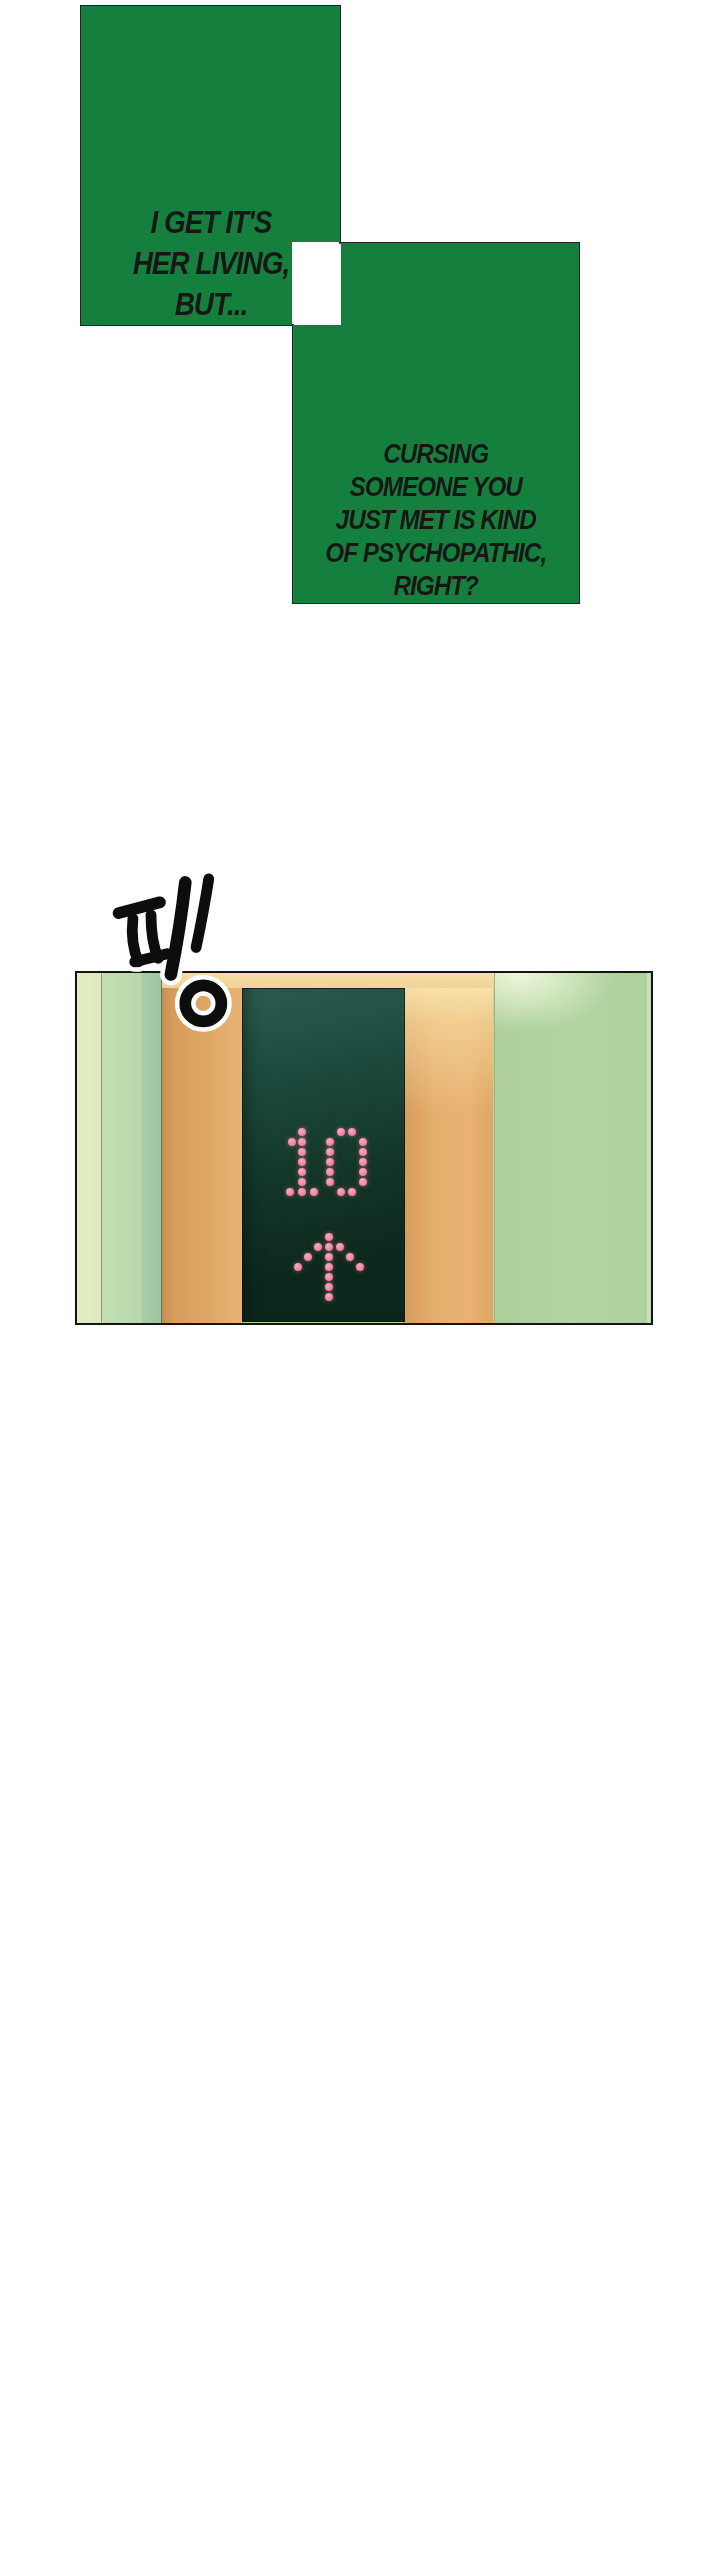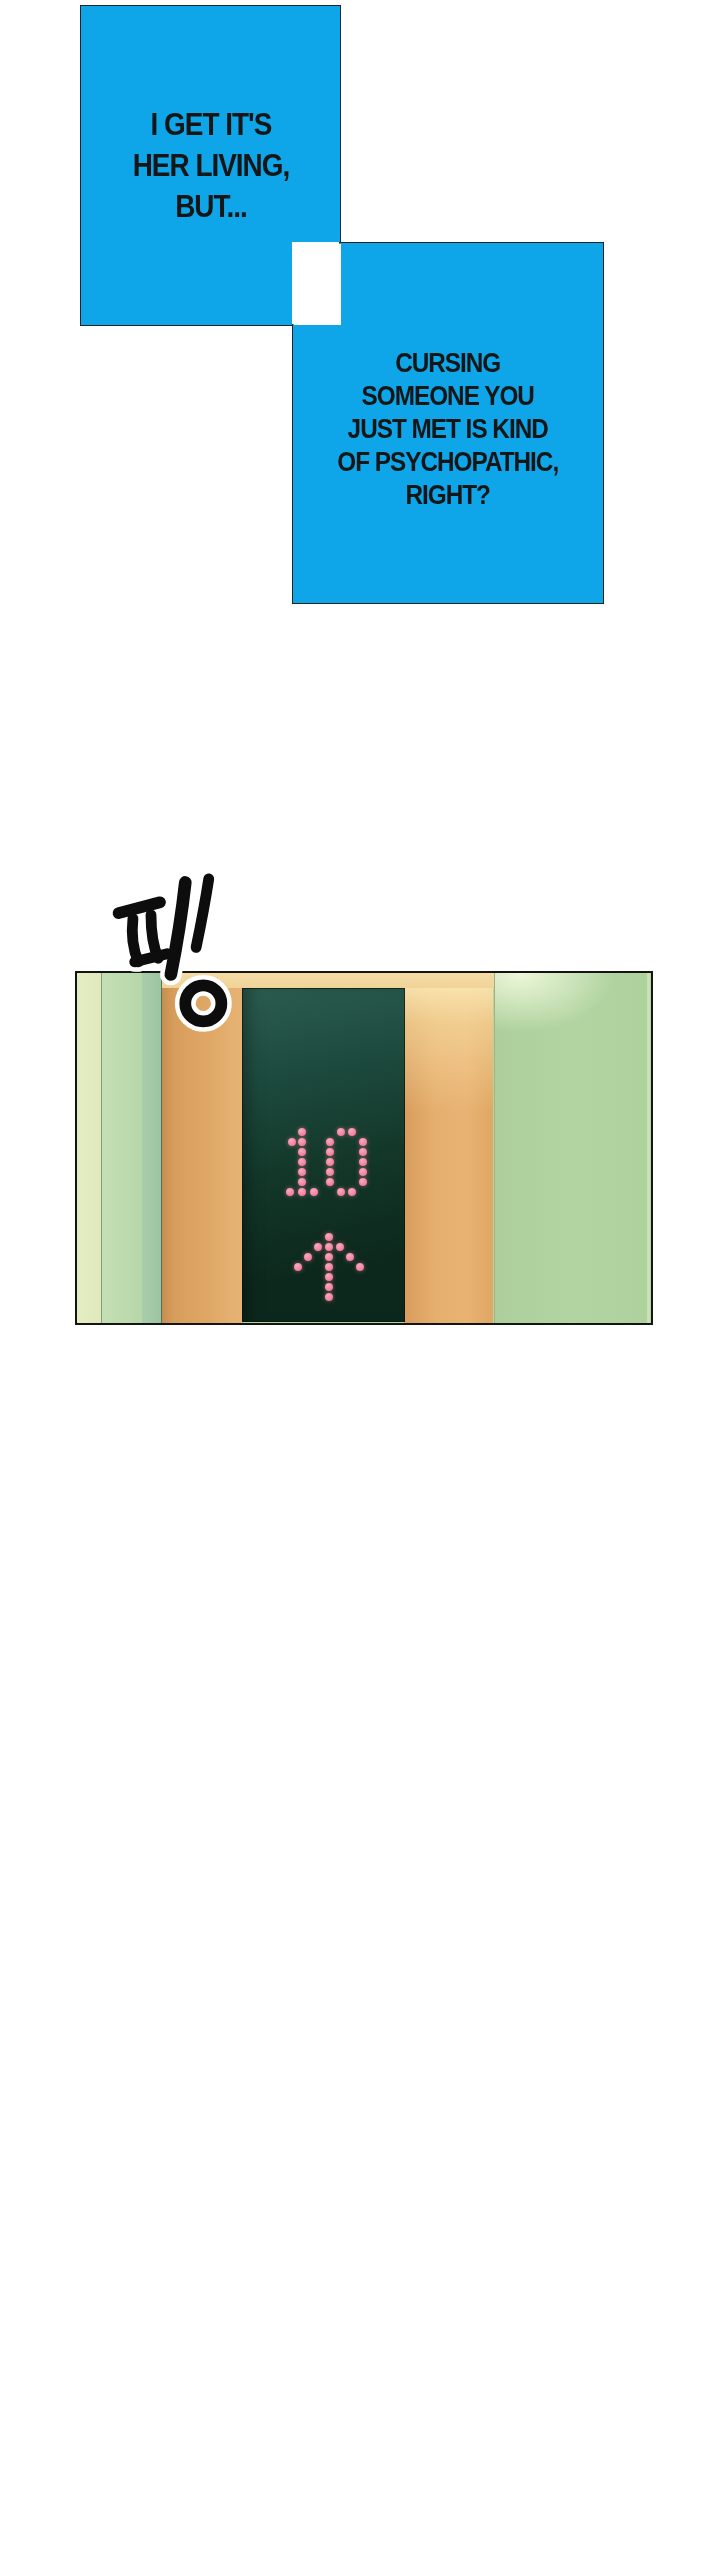--- a/index.html
+++ b/index.html
@@ -1,27 +1,27 @@
 <!DOCTYPE html>
 <html style="--c-dot: #f1809e; --c-screen-top: #2b5c50; --c-screen-bottom: #0c281c; --c-tan-left: #dfa765; --c-tan-right: #e8b273; --c-tan-top: #f0d399; --c-wall-pale: #dfe9bb; --c-wall-green: #b6d7a9; --c-wall-sage: #9cc4a1; --c-wall-right: #b2d4a1; --c-wall-strip: #c9e2b5;font-size:14.5px"><head>
 <meta charset="utf-8">
 <style>
   html,body{margin:0;padding:0;background:#fff;}
   .page{position:relative;width:723px;height:2576px;background:#fff;overflow:hidden;
         font-family:"Liberation Sans","DejaVu Sans",sans-serif;}
 
   
-  .bubble{position:absolute;background:#0ea5e9;border:1.8px solid #232323;box-sizing:border-box;
-          display:flex;flex-direction:column;align-items:center;justify-content:center;z-index:1;}
+  .bubble{position:absolute;background:#15803d;border:1.8px solid #232323;box-sizing:border-box;
+          display:flex;flex-direction:column;align-items:center;justify-content:flex-end;z-index:1;font-style:italic;}
   .bubble .txt{position:relative;z-index:5;color:#161616;font-weight:bold;text-align:center;
                letter-spacing:-1.1px;transform:scaleX(.9);transform-origin:center;}
   .bubble .txt div{white-space:nowrap;}
   .bubble-1{left:80px;top:4.5px;width:261px;height:321px;}
   .bubble-1 .txt{font-size:31px;line-height:41px;}
-  .bubble-2{left:292px;top:242px;width:312px;height:362px;padding-top:12.7px;}
+  .bubble-2{left:292px;top:242px;width:288px;height:362px;padding-top:12.7px;}
   .bubble-2 .txt{font-size:27px;line-height:33px;}
   .patch{position:absolute;background:#fff;z-index:4;}
   .patch-a{left:294px;top:244px;width:47px;height:81px;}
   .patch-b{left:292px;top:244px;width:1.8px;height:80px;}
   .patch-c{left:292px;top:242px;width:47px;height:1.8px;}
 
   
   .panel{position:absolute;left:75px;top:971px;width:578px;height:354px;box-sizing:border-box;
          border:2.7px solid #141414;background:#b4d6a4;}
   .band{position:absolute;top:0;bottom:0;box-sizing:border-box;}

